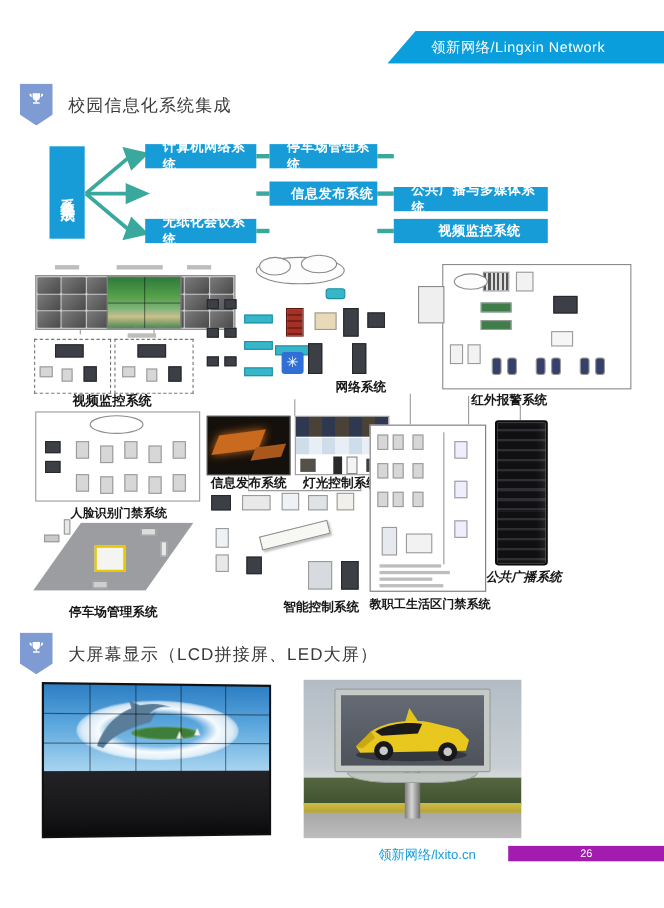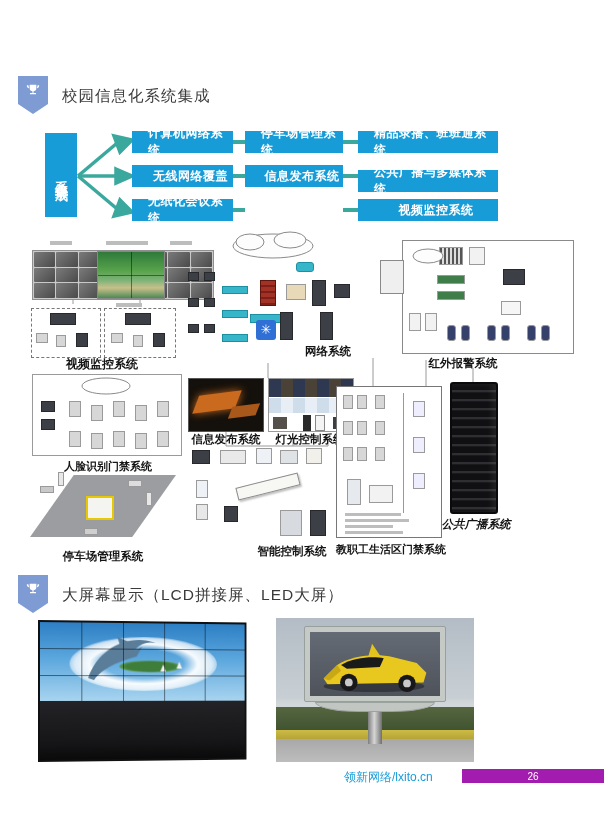--- a/index.html
+++ b/index.html
@@ -100,20 +100,23 @@
   .foot-bar { position:absolute; left:462px; top:769px; width:142px; height:14px; background:#a21caf;
               color:#fff; font-size:10px; display:flex; align-items:center; justify-content:center; }
 
   svg.abs { position:absolute; overflow:visible; }
 </style>
 </head>
 <body>
 
 <div id="page">
 
+  <div class="band">
+    <span>领新网络/Lingxin Network</span>
+  </div>
 
   <div class="shield" style="left:18px; top:76px;">
     <svg width="16" height="16" viewBox="0 0 24 24">
       <path fill="#fff" d="M7 4h10v5a5 5 0 0 1-10 0zM5 5H2.8a3.6 3.6 0 0 0 3.4 4.4zM19 5h2.2a3.6 3.6 0 0 1-3.4 4.4zM11 13h2v3h-2zM7.5 16.5h9v2h-9z"></path>
     </svg>
   </div>
   <div class="sec-title" style="top:86px;">校园信息化系统集成</div>
 
   <div class="src-box">
     <span>系统集成</span>
@@ -124,25 +127,23 @@
         <polygon points="40,8 58,12 46,24"></polygon>
       <line x1="4" y1="48" x2="44" y2="48"></line>
         <polygon points="42,41 58,48 42,55"></polygon>
       <line x1="4" y1="48" x2="42" y2="80"></line>
         <polygon points="46,72 58,84 40,88"></polygon>
     </g>
   </svg>
 
   <div class="fbox" style="left:132px; top:131px; width:101px;">计算机网络系统</div>
   <div class="fbox" style="left:245px; top:131px; width:98px;">停车场管理系统</div>
-  <div class="fbox" style="left:358px; top:131px; width:140px;">精品录播、班班通系统</div>
   <div class="fconn" style="left:233px; top:140px; width:12px;"></div>
   <div class="fconn" style="left:343px; top:140px; width:15px;"></div>
 
-  <div class="fbox" style="left:132px; top:165px; width:101px;">无线网络覆盖</div>
   <div class="fbox" style="left:245px; top:165px; width:98px;">信息发布系统</div>
   <div class="fbox" style="left:358px; top:170px; width:140px;">公共广播与多媒体系统</div>
   <div class="fconn" style="left:233px; top:174px; width:12px;"></div>
   <div class="fconn" style="left:343px; top:174px; width:15px;"></div>
 
   <div class="fbox" style="left:132px; top:199px; width:101px;">无纸化会议系统</div>
   <div class="fbox" style="left:358px; top:199px; width:140px;">视频监控系统</div>
   <div class="fconn" style="left:233px; top:208px; width:12px;"></div>
   <div class="fconn" style="left:343px; top:208px; width:15px;"></div>
 

